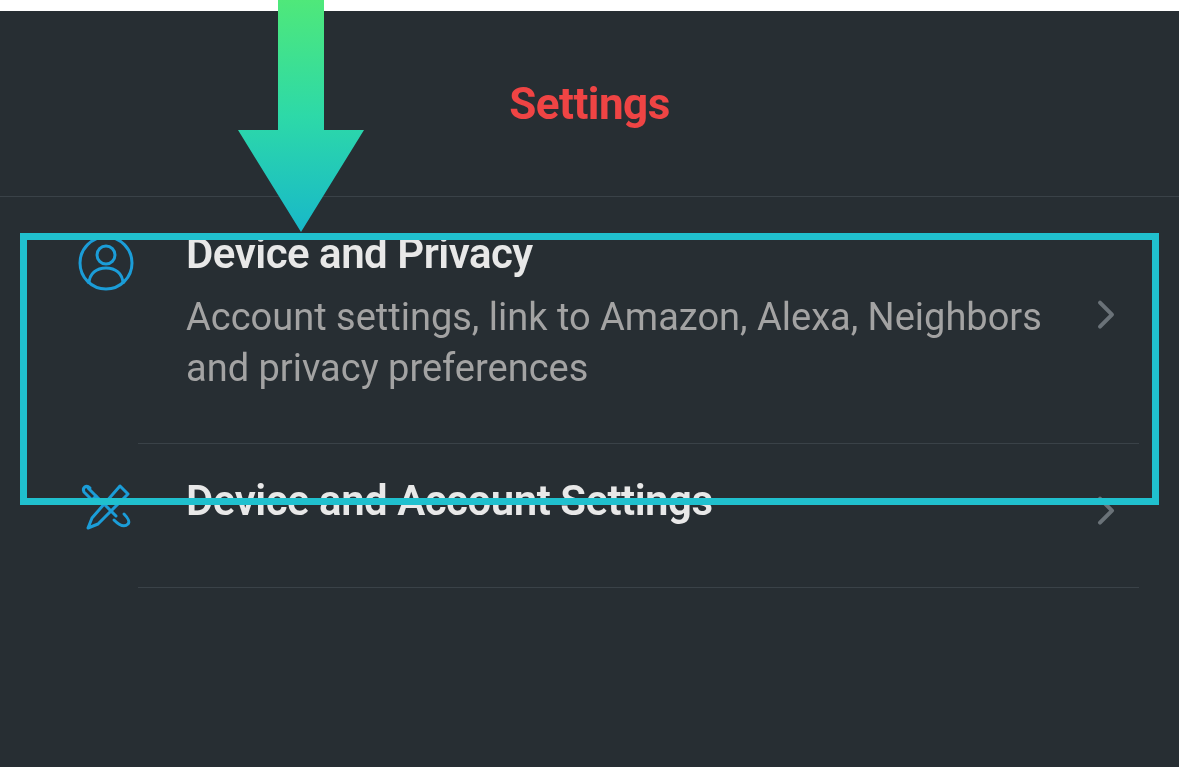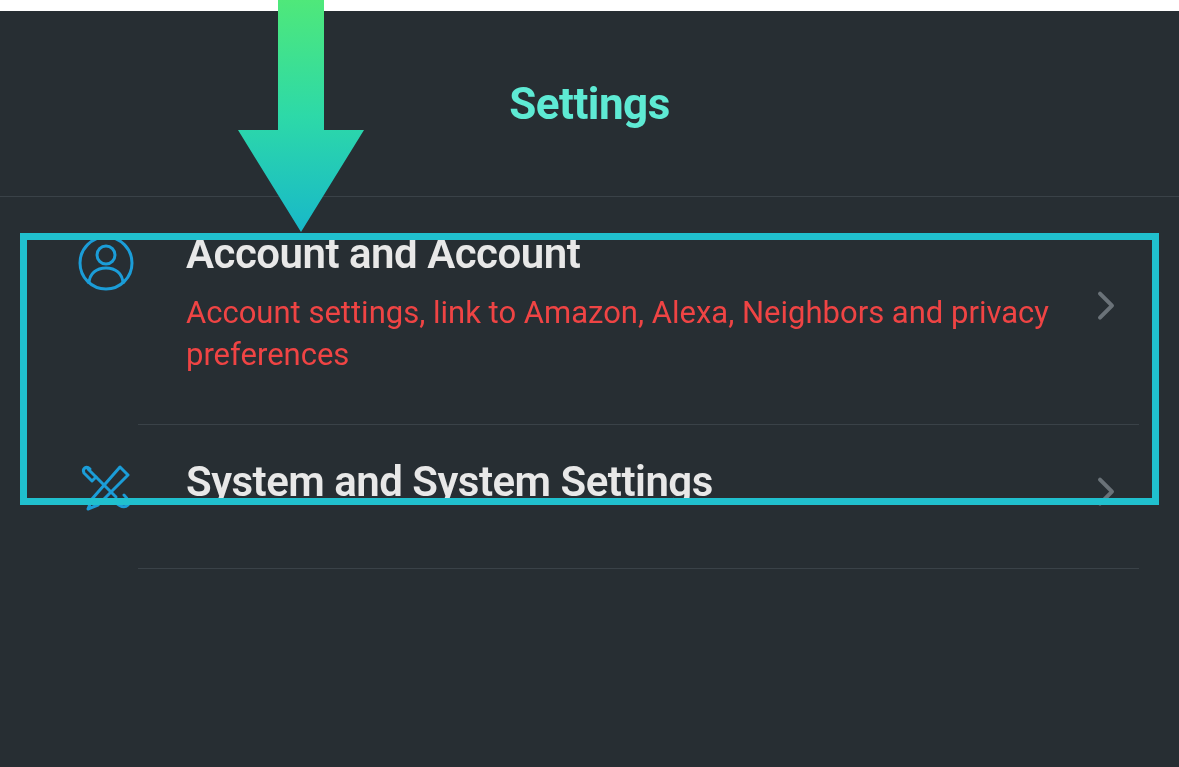--- a/index.html
+++ b/index.html
@@ -23,21 +23,21 @@
       position: relative;
     }
     .header {
       height: 186px;
       display: flex;
       align-items: center;
       justify-content: center;
       border-bottom: 1px solid #3a4248;
     }
     .header-title {
-      color: #5eead4;
+      color: #ef4444;
       font-size: 44px;
       font-weight: 700;
       letter-spacing: -0.5px;
     }
     .arrow-annotation {
       position: absolute;
       left: 238px;
       top: -11px;
       width: 126px;
       height: 236px;
@@ -64,22 +64,22 @@
       border-bottom: 1px solid #3a4248;
     }
     .item-title {
       color: #e8e8e8;
       font-size: 42px;
       font-weight: 600;
       margin-bottom: 14px;
       letter-spacing: -0.5px;
     }
     .item-desc {
-      color: #ef4444;
-      font-size: 31px;
+      color: #a3a3a3;
+      font-size: 38px;
       line-height: 1.35;
       font-weight: 400;
     }
     .chevron {
       position: absolute;
       right: 64px;
       top: 50%;
       transform: translateY(-60%);
       color: #6a7278;
     }
@@ -121,41 +121,41 @@
 
   <div class="list-item">
     <div class="item-icon">
       <svg width="56" height="56" viewBox="0 0 56 56" fill="none" stroke="#1b9dd8" stroke-width="3">
         <circle cx="28" cy="28" r="26"></circle>
         <circle cx="28" cy="20" r="9"></circle>
         <path d="M 11 49 C 11 38, 19 33, 28 33 C 37 33, 45 38, 45 49"></path>
       </svg>
     </div>
     <div class="item-content">
-      <div class="item-title">Account and Account</div>
+      <div class="item-title">Device and Privacy</div>
       <div class="item-desc">Account settings, link to Amazon, Alexa, Neighbors and privacy preferences</div>
     </div>
     <div class="chevron">
       <svg width="18" height="30" viewBox="0 0 18 30" fill="none" stroke="#6a7278" stroke-width="4" stroke-linecap="round" stroke-linejoin="round">
         <path d="M 3 3 L 15 15 L 3 27"></path>
       </svg>
     </div>
   </div>
 
   <div class="list-item">
     <div class="item-icon">
       <svg width="56" height="56" viewBox="0 0 56 56" fill="none" stroke="#1b9dd8" stroke-width="3" stroke-linecap="round" stroke-linejoin="round">
         <path d="M 42 4 L 50 12 L 20 42 L 10 46 L 14 36 Z"></path>
         <path d="M 12 6 C 8 2, 4 6, 6 10 L 14 18 L 18 14 L 10 6"></path>
         <path d="M 18 14 L 38 34"></path>
         <path d="M 36 38 C 40 42, 46 46, 50 42 C 52 40, 50 36, 46 32"></path>
       </svg>
     </div>
     <div class="item-content">
-      <div class="item-title">System and System Settings</div>
+      <div class="item-title">Device and Account Settings</div>
     </div>
     <div class="chevron">
       <svg width="18" height="30" viewBox="0 0 18 30" fill="none" stroke="#6a7278" stroke-width="4" stroke-linecap="round" stroke-linejoin="round">
         <path d="M 3 3 L 15 15 L 3 27"></path>
       </svg>
     </div>
   </div>
 
 </div>
 

